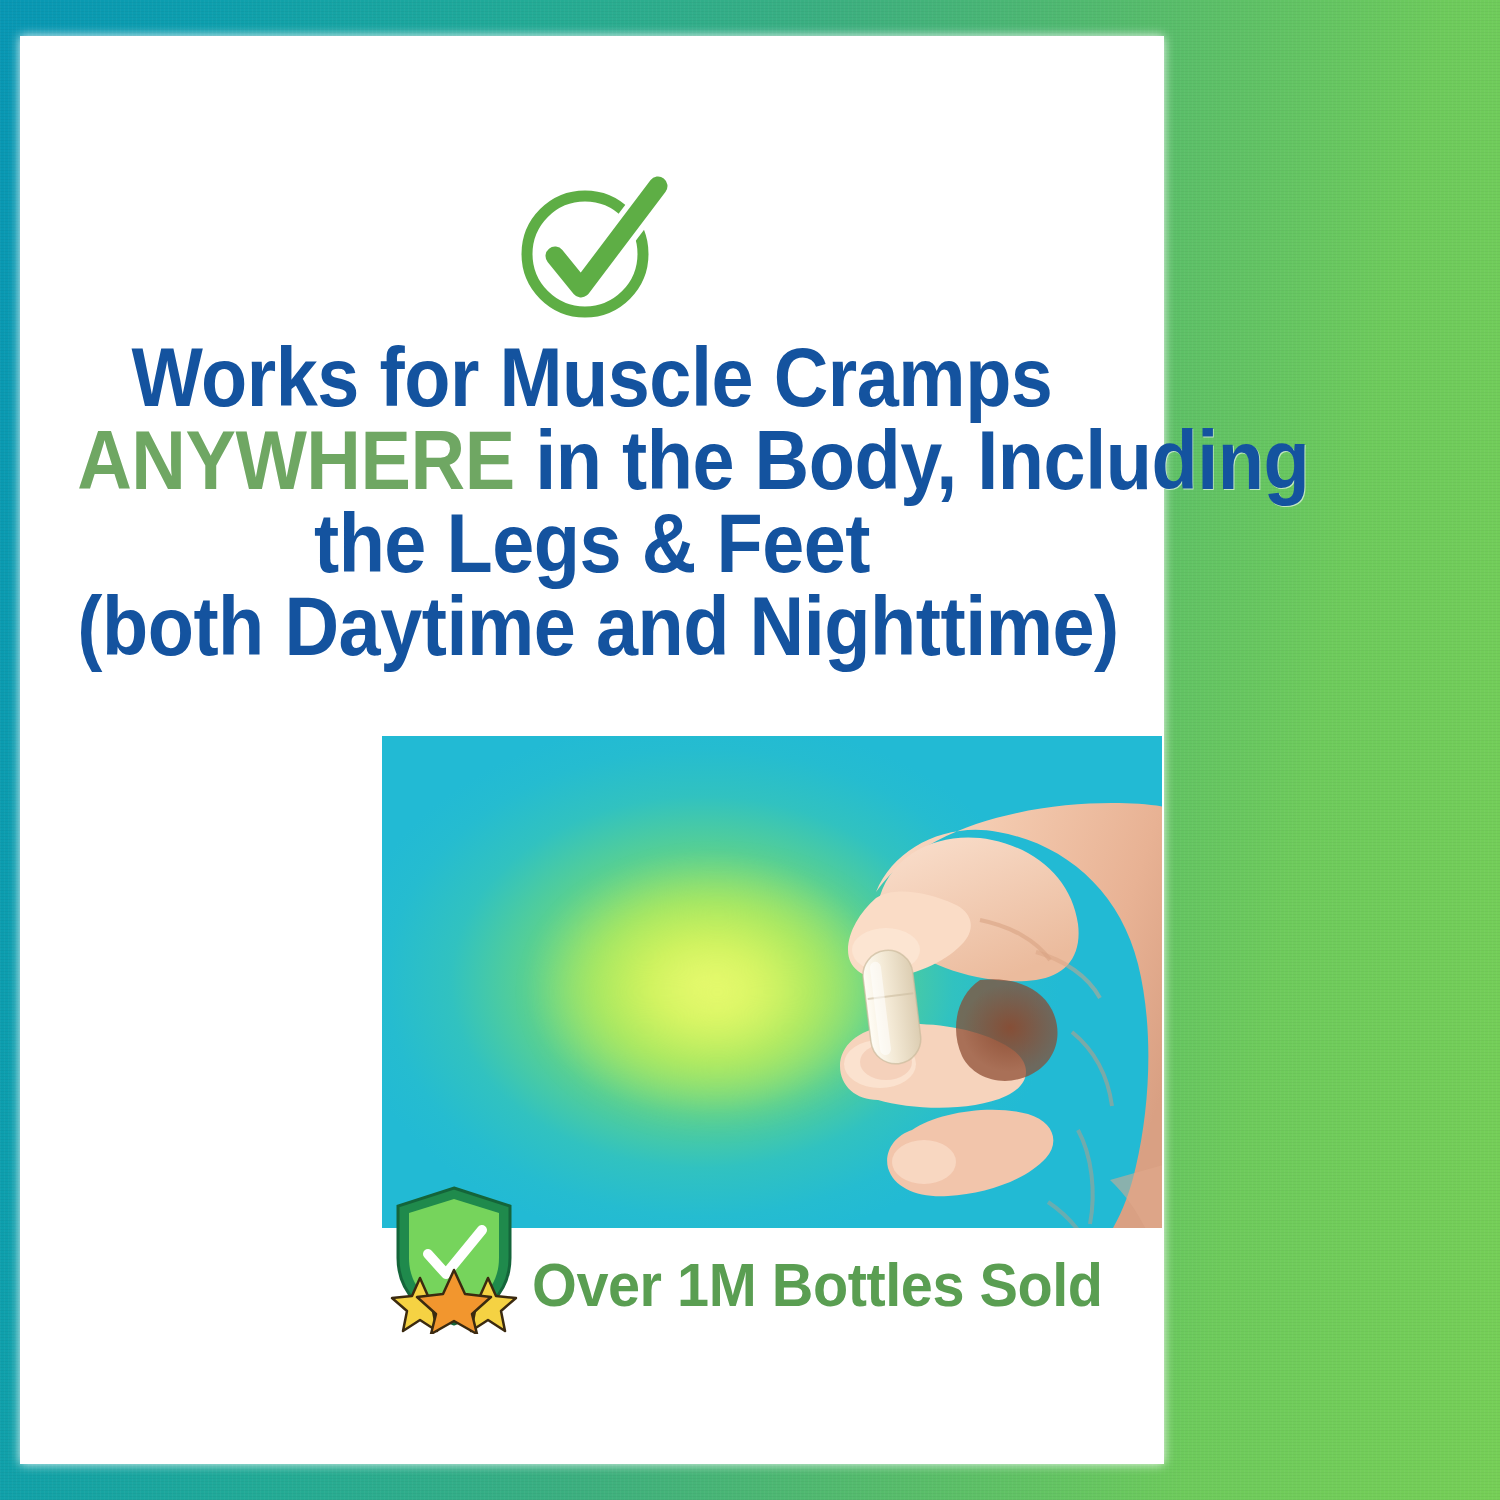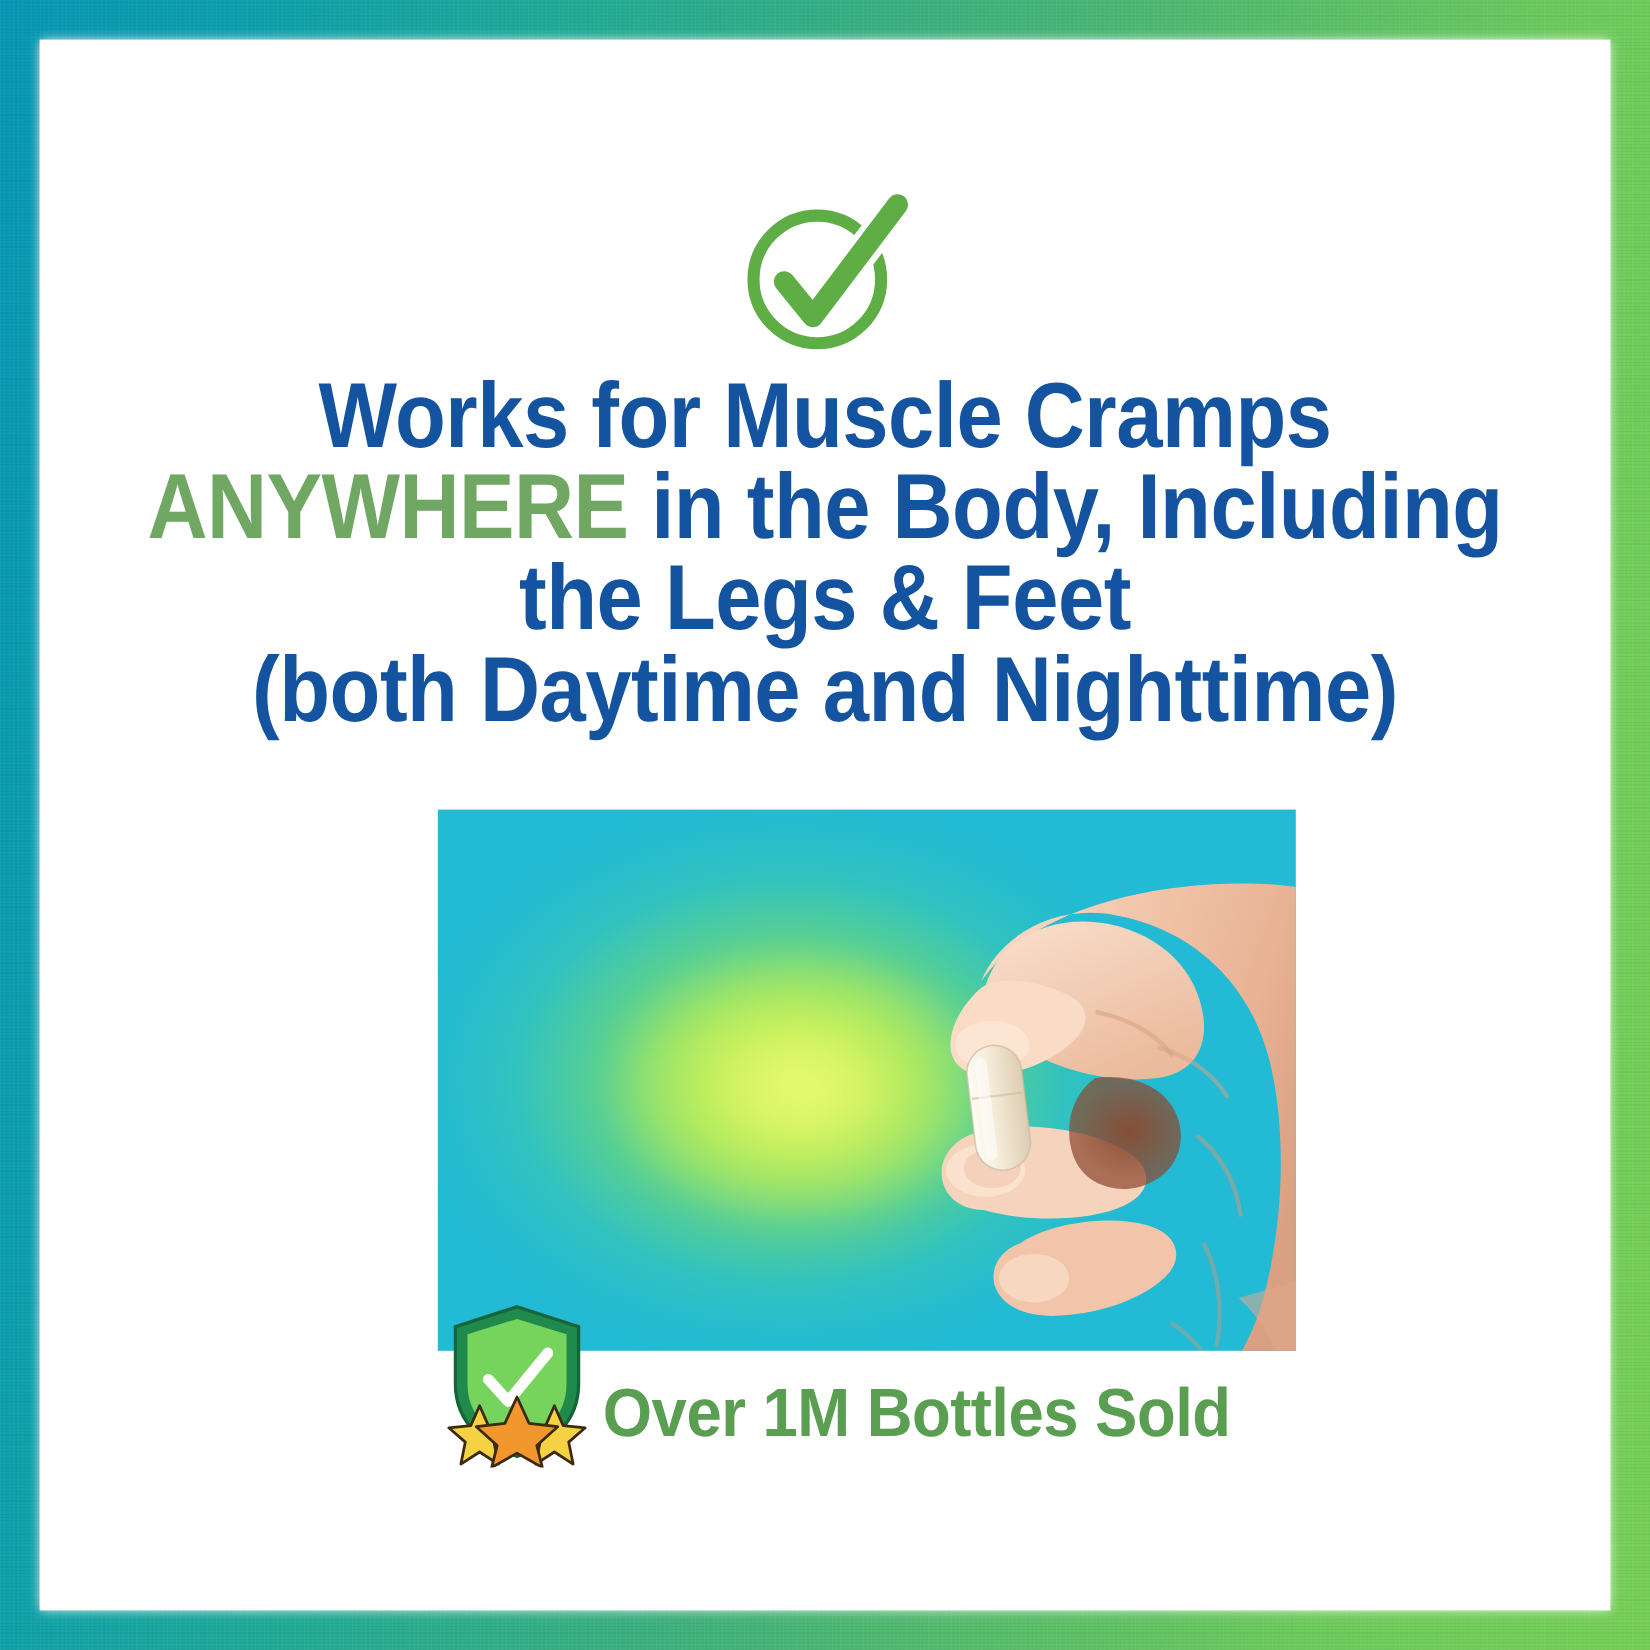--- a/index.html
+++ b/index.html
@@ -29,22 +29,22 @@
     position:absolute; inset:0;
     background-image:
       repeating-linear-gradient(0deg, rgba(0,0,0,.035) 0 1px, transparent 1px 3px),
       repeating-linear-gradient(90deg, rgba(255,255,255,.03) 0 1px, transparent 1px 4px);
     pointer-events:none;
   }
 
   
   #panel {
     position:absolute;
-    left:36px; top:36px;
-    width:1428px; height:1428px;
+    left:20px; top:36px;
+    width:1144px; height:1428px;
     background:#ffffff;
     box-shadow:0 0 10px rgba(255,255,255,.9);
   }
 
   
   #check-circle-wrap {
     position:absolute;
     left:50%; transform:translateX(-50%);
     top:140px;
     width:190px; height:150px;

